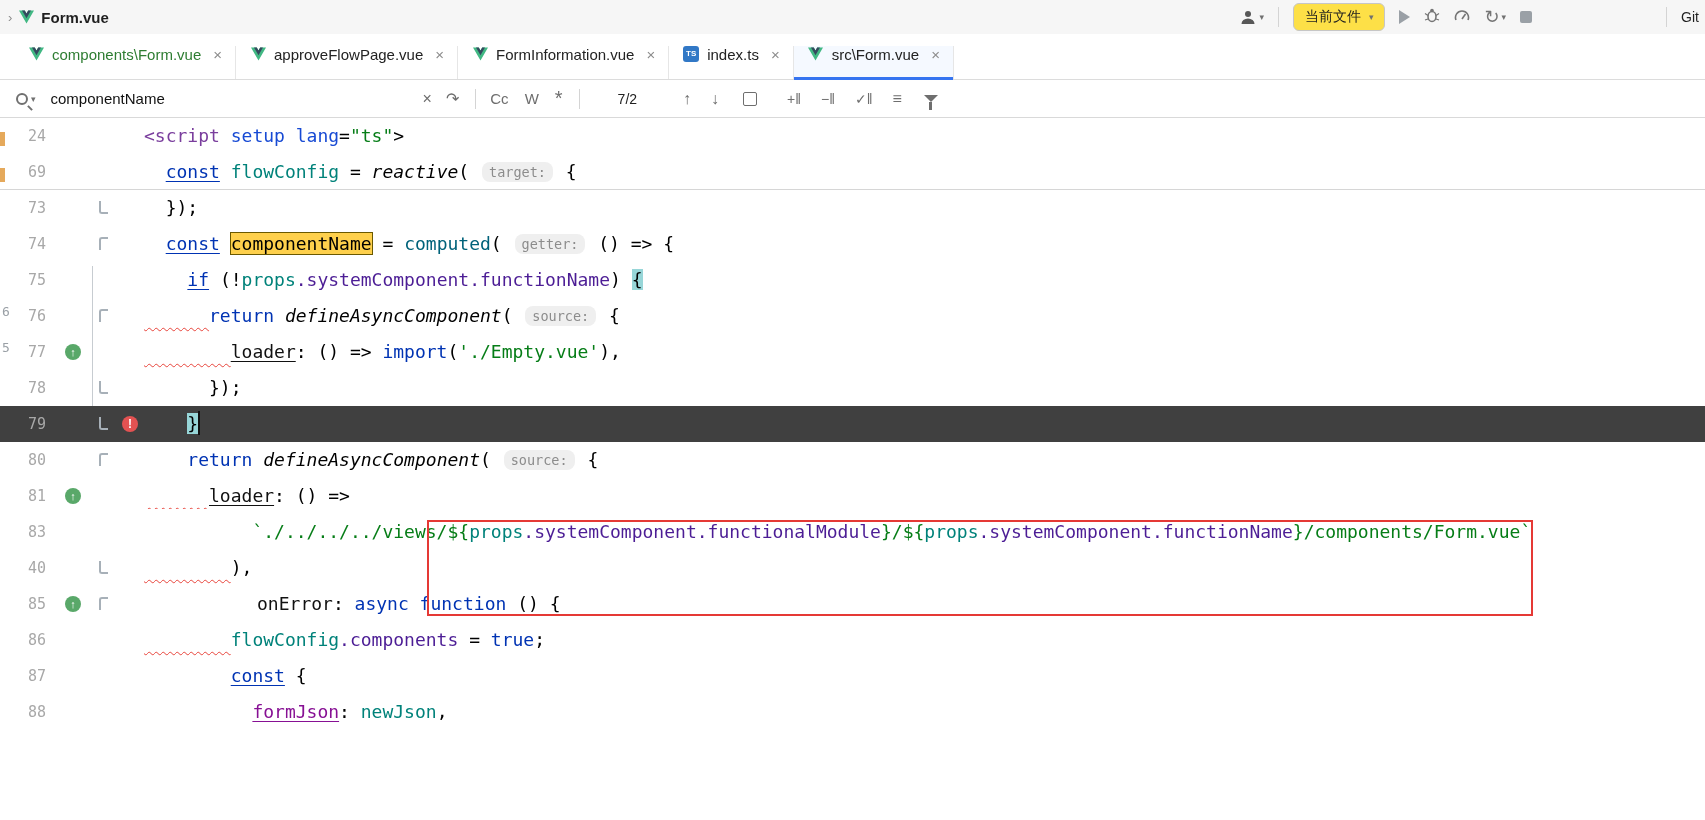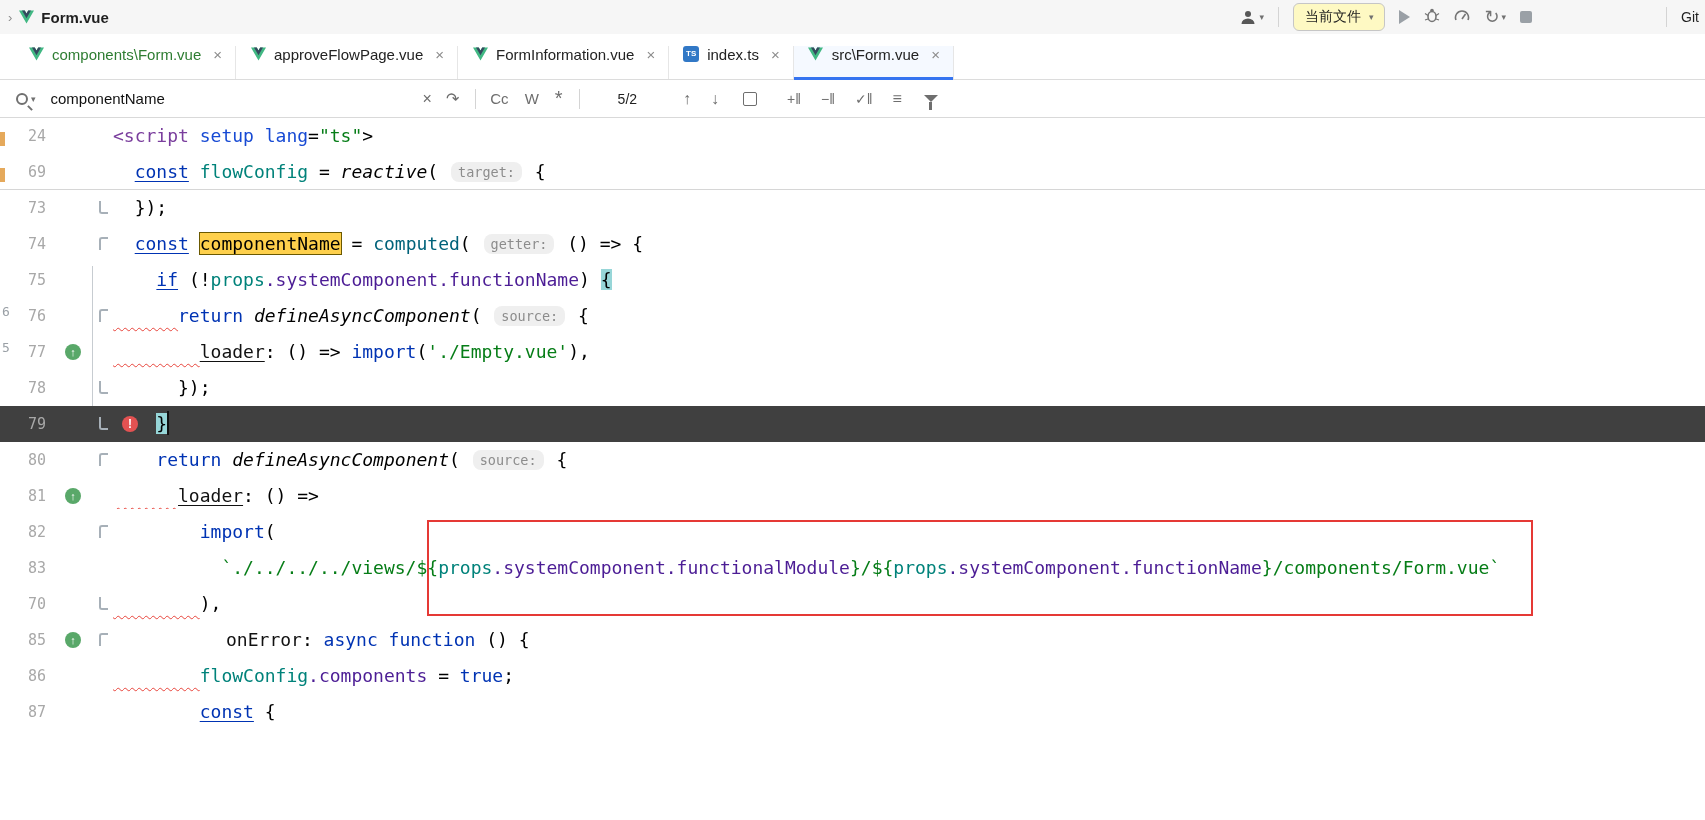--- a/index.html
+++ b/index.html
@@ -8,21 +8,21 @@
   .app { position:relative; width:1705px; height:820px; background:#fff; overflow:hidden; }
 
   
   .titlebar { height:34px; background:#f6f6f6; display:flex; align-items:center; padding:0 0 0 8px; }
   .tb-chev { color:#8c8c8c; font-size:13px; margin-right:6px; }
   .tb-title { font-size:15px; font-weight:bold; color:#1f1f1f; margin-left:7px; }
   .tb-right { margin-left:auto; display:flex; align-items:center; gap:14px; padding-right:6px; }
   .tb-caret { font-size:9px; color:#707070; margin-left:2px; }
   .vdiv { width:1px; height:20px; background:#d4d4d4; }
   .cfg-btn { display:flex; align-items:center; gap:6px; border:1px solid #c6c6c6; border-radius:6px;
-             background:#fef9c3; padding:4px 11px; font-size:14px; color:#1f1f1f; cursor:default; }
+             background:#fde047; padding:4px 11px; font-size:14px; color:#1f1f1f; cursor:default; }
   .play-tri { width:0; height:0; border-left:11px solid #9aa0a6; border-top:7px solid transparent;
               border-bottom:7px solid transparent; display:inline-block; }
   .stop-sq { width:12px; height:12px; background:#9aa0a6; border-radius:2px; display:inline-block; }
   .rerun { color:#757575; font-size:18px; line-height:16px; }
   .git-lbl { font-size:14px; color:#1f1f1f; }
   .gap-big { margin-left:120px; }
 
   
   .tabbar { height:34px; margin-top:12px; display:flex; align-items:stretch; padding-left:14px;
             border-bottom:1px solid #dcdcdc; background:#fff; }
@@ -48,21 +48,21 @@
   .tgl { color:#6e6e6e; font-size:15px; }
   .count { color:#222; font-size:14px; }
   .sq-ic { width:14px; height:14px; border:1.5px solid #6e6e6e; border-radius:2px; display:inline-block; }
   .funnel { display:inline-block; width:0; height:0; border-left:7px solid transparent;
             border-right:7px solid transparent; border-top:7px solid #6e6e6e; position:relative; }
   .funnel::after { content:""; position:absolute; left:-1.5px; top:0px; width:3px; height:8px; background:#6e6e6e; }
 
   
   .editor { position:relative; height:700px; background:#fff; overflow:hidden;
             font-family:"DejaVu Sans Mono", monospace; font-size:18px; }
-  .row { position:relative; height:36px; line-height:36px; white-space:pre; }
+  .row { position:relative; height:36px; line-height:36px; white-space:pre;padding-left:31px; }
   .row.cur { background:#404040; }
   .row.sep::after { content:""; position:absolute; left:0; width:100%; bottom:0; height:1px; background:#d6d6d6; }
   .ln { position:absolute; left:0; top:0; width:46px; text-align:right; color:#a8a8a8;
         font-size:15px; line-height:36px; }
   .code { display:block; padding-left:113px; }
 
   .kw   { color:#0033b3; }
   .kwu  { color:#0033b3; text-decoration:underline; text-decoration-thickness:1px; text-underline-offset:3px; }
   .var  { color:#00827a; }
   .fn   { color:#00627a; }
@@ -208,21 +208,21 @@
     <span class="mag"></span>
     <span class="s-caret">▾</span>
     <span class="query">componentName</span>
     <span class="ic">×</span>
     <span class="ic" style="margin-left:14px;">↷</span>
     <span class="vdiv" style="margin:0 14px 0 16px;"></span>
     <span class="tgl">Cc</span>
     <span class="tgl" style="margin-left:16px;">W</span>
     <span class="tgl" style="margin-left:16px;font-size:20px;">*</span>
     <span class="vdiv" style="margin-left:16px;"></span>
-    <span class="count" style="margin-left:38px;">5/2</span>
+    <span class="count" style="margin-left:38px;">7/2</span>
     <span class="ic" style="margin-left:46px;">↑</span>
     <span class="ic" style="margin-left:20px;">↓</span>
     <span class="sq-ic" style="margin-left:24px;"></span>
     <span class="ic" style="margin-left:30px;font-size:14px;">+‖</span>
     <span class="ic" style="margin-left:20px;font-size:14px;">−‖</span>
     <span class="ic" style="margin-left:20px;font-size:14px;">✓‖</span>
     <span class="ic" style="margin-left:20px;">≡</span>
     <span class="funnel" style="margin-left:22px;"></span>
   </div>
 
@@ -237,21 +237,21 @@
       <div class="row sep"><span class="ln">69</span><span class="code"><span class="ws">  </span><span class="kwu">const</span><span class="pn"> </span><span class="var">flowConfig</span><span class="pn"> = </span><span class="fni">reactive</span><span class="pn">(</span><span class="ws"> </span><span class="hint">target:</span><span class="pn"> {</span></span></div>
       <div class="row"><span class="ln">73</span><span class="fold close"></span><span class="code"><span class="ws">  </span><span class="pn">});</span></span></div>
       <div class="row"><span class="ln">74</span><span class="fold open"></span><span class="code"><span class="ws">  </span><span class="kwu">const</span><span class="pn"> </span><span class="shl">componentName</span><span class="pn"> = </span><span class="fn">computed</span><span class="pn">(</span><span class="ws"> </span><span class="hint">getter:</span><span class="pn"> () =&gt; {</span></span></div>
       <div class="row"><span class="ln">75</span><span class="code"><span class="ws">    </span><span class="kwu">if</span><span class="pn"> (!</span><span class="var">props</span><span class="prop">.systemComponent</span><span class="prop">.functionName</span><span class="pn">) </span><span class="bhl">{</span></span></div>
       <div class="row"><span class="ln">76</span><span class="fold open"></span><span class="code"><span class="sq">      </span><span class="kw">return</span><span class="pn"> </span><span class="fni">defineAsyncComponent</span><span class="pn">(</span><span class="ws"> </span><span class="hint">source:</span><span class="pn"> {</span></span></div>
       <div class="row"><span class="ln">77</span><span class="gicon">↑</span><span class="code"><span class="sq">        </span><span class="keyu">loader</span><span class="pn">: () =&gt; </span><span class="kw">import</span><span class="pn">(</span><span class="str">'./Empty.vue'</span><span class="pn">),</span></span></div>
       <div class="row"><span class="ln">78</span><span class="fold close"></span><span class="code"><span class="ws">      </span><span class="pn">});</span></span></div>
       <div class="row cur"><span class="ln">79</span><span class="fold close"></span><span class="eicon">!</span><span class="code"><span class="ws">    </span><span class="bhl">}</span><span class="cursor"></span></span></div>
       <div class="row"><span class="ln">80</span><span class="fold open"></span><span class="code"><span class="ws">    </span><span class="kw">return</span><span class="pn"> </span><span class="fni">defineAsyncComponent</span><span class="pn">(</span><span class="ws"> </span><span class="hint">source:</span><span class="pn"> {</span></span></div>
       <div class="row"><span class="ln">81</span><span class="gicon">↑</span><span class="code"><span class="sq">      </span><span class="keyu">loader</span><span class="pn">: () =&gt;</span></span></div>
-      <div class="row"><span class="ln">82</span><span class="fold open"></span><span class="code"><span class="ws">        </span><span class="kw">import</span><span class="pn">(</span></span></div>
       <div class="row"><span class="ln">83</span><span class="code"><span class="ws">          </span><span class="str">`./../../../views/</span><span class="tpl">${</span><span class="var">props</span><span class="prop">.systemComponent</span><span class="prop">.functionalModule</span><span class="tpl">}</span><span class="str">/</span><span class="tpl">${</span><span class="var">props</span><span class="prop">.systemComponent</span><span class="prop">.functionName</span><span class="tpl">}</span><span class="str">/components/Form.vue`</span></span></div>
-      <div class="row"><span class="ln">70</span><span class="fold close"></span><span class="code"><span class="sq">        </span><span class="pn">),</span></span></div>
+      <div class="row"><span class="ln">40</span><span class="fold close"></span><span class="code"><span class="sq">        </span><span class="pn">),</span></span></div>
       <div class="row"><span class="ln">85</span><span class="fold open"></span><span class="gicon">↑</span><span class="code"><span class="ws">      </span><span class="key">onError</span><span class="pn">: </span><span class="kw">async</span><span class="pn"> </span><span class="kw">function</span><span class="pn"> () {</span></span></div>
       <div class="row"><span class="ln">86</span><span class="code"><span class="sq">        </span><span class="var">flowConfig</span><span class="prop">.components</span><span class="pn"> = </span><span class="kw">true</span><span class="pn">;</span></span></div>
       <div class="row"><span class="ln">87</span><span class="code"><span class="ws">        </span><span class="kwu">const</span><span class="pn"> {</span></span></div>
+      <div class="row"><span class="ln">88</span><span class="code"><span class="ws">          </span><span class="propu">formJson</span><span class="pn">: </span><span class="var">newJson</span><span class="pn">,</span></span></div>
     </div>
 
 </div>
 
 </body></html>

